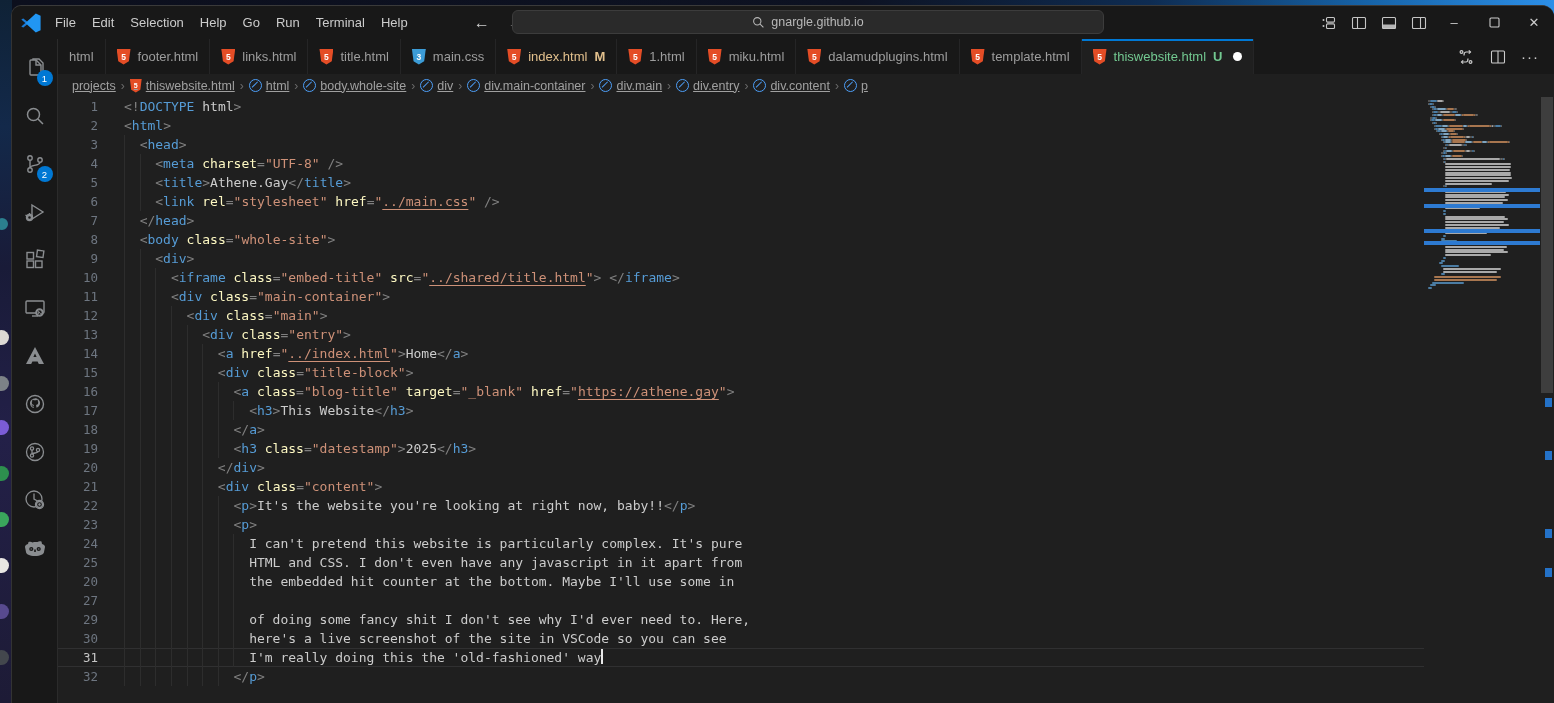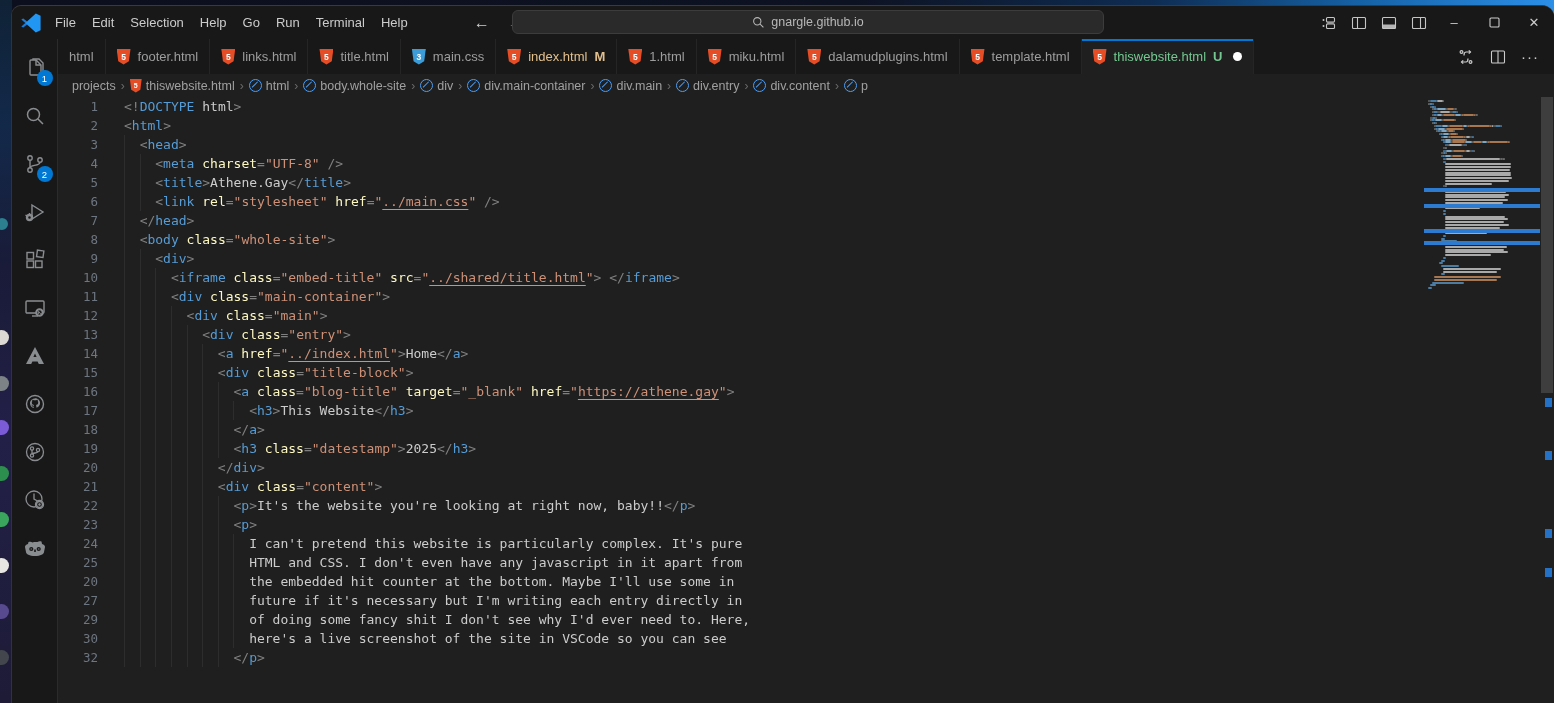--- a/index.html
+++ b/index.html
@@ -54,21 +54,21 @@
   .ficon { width:14px; height:16px; position:relative; flex:none; display:flex; align-items:center; justify-content:center;
     font-size:8.5px; color:#fff; font-weight:bold; clip-path:polygon(0 0,100% 0,88% 80%,50% 100%,12% 80%); }
   .ficon.html { background:#e44d26; }
   .ficon.css { background:#3c9cd7; }
   .editor-actions { position:absolute; right:0; top:0; height:35px; display:flex; align-items:center; gap:4px; padding-right:10px; background:#181818; color:#cccccc; }
   .ea-icon { width:28px; height:24px; display:flex; align-items:center; justify-content:center; }
 
   
   .breadcrumbs { height:23px; flex:none; background:#1f1f1f; display:flex; align-items:center; padding-left:14px; font-size:12.5px; color:#a0a0a0; gap:3px; white-space:nowrap; }
   .bc-sep { color:#6a6a6a; font-size:12px; padding:0 2px; }
-  .bc-item { display:flex; align-items:center; gap:4px; }
+  .bc-item { display:flex; align-items:center; gap:4px;text-decoration:underline; }
   .sym-icon { width:13px; height:13px; border:1.4px solid #4d9ef7; border-radius:50%; position:relative; flex:none; }
   .sym-icon::after { content:""; position:absolute; left:1px; top:4.2px; width:8px; height:1.4px; background:#4d9ef7; transform:rotate(-45deg); }
 
   
   .editor { position:relative; flex:1; min-height:0; background:#1f1f1f; overflow:hidden; }
   .code-scroll { position:absolute; left:0; top:0; right:130px; bottom:0; overflow:hidden; }
   .line { display:flex; height:19px; line-height:19px; font-family:"DejaVu Sans Mono", monospace; font-size:13px; white-space:pre; }
   .line .num { width:40px; flex:none; text-align:right; color:#6e7681; font-size:12.5px; }
   .line .codetxt { margin-left:26px; flex:1; }
   .line.current { box-shadow:inset 0 1px 0 #303031, inset 0 -1px 0 #303031; }
@@ -375,23 +375,24 @@
               <div class="line"><span class="num">17</span><span class="codetxt"><span class="gd"></span><span class="gd"></span><span class="gd"></span><span class="gd"></span><span class="gd"></span><span class="gd"></span><span class="gd"></span><span class="gd"></span><span class="t-p">&lt;</span><span class="t-g">h3</span><span class="t-p">&gt;</span><span class="t-x">This Website</span><span class="t-p">&lt;/</span><span class="t-g">h3</span><span class="t-p">&gt;</span></span></div>
               <div class="line"><span class="num">18</span><span class="codetxt"><span class="gd"></span><span class="gd"></span><span class="gd"></span><span class="gd"></span><span class="gd"></span><span class="gd"></span><span class="gd"></span><span class="t-p">&lt;/</span><span class="t-g">a</span><span class="t-p">&gt;</span></span></div>
               <div class="line"><span class="num">19</span><span class="codetxt"><span class="gd"></span><span class="gd"></span><span class="gd"></span><span class="gd"></span><span class="gd"></span><span class="gd"></span><span class="gd"></span><span class="t-p">&lt;</span><span class="t-g">h3</span><span class="t-a"> class</span><span class="t-p">=</span><span class="t-s">"datestamp"</span><span class="t-p">&gt;</span><span class="t-x">2025</span><span class="t-p">&lt;/</span><span class="t-g">h3</span><span class="t-p">&gt;</span></span></div>
               <div class="line"><span class="num">20</span><span class="codetxt"><span class="gd"></span><span class="gd"></span><span class="gd"></span><span class="gd"></span><span class="gd"></span><span class="gd"></span><span class="t-p">&lt;/</span><span class="t-g">div</span><span class="t-p">&gt;</span></span></div>
               <div class="line"><span class="num">21</span><span class="codetxt"><span class="gd"></span><span class="gd"></span><span class="gd"></span><span class="gd"></span><span class="gd"></span><span class="gd"></span><span class="t-p">&lt;</span><span class="t-g">div</span><span class="t-a"> class</span><span class="t-p">=</span><span class="t-s">"content"</span><span class="t-p">&gt;</span></span></div>
               <div class="line"><span class="num">22</span><span class="codetxt"><span class="gd"></span><span class="gd"></span><span class="gd"></span><span class="gd"></span><span class="gd"></span><span class="gd"></span><span class="gd"></span><span class="t-p">&lt;</span><span class="t-g">p</span><span class="t-p">&gt;</span><span class="t-x">It's the website you're looking at right now, baby!!</span><span class="t-p">&lt;/</span><span class="t-g">p</span><span class="t-p">&gt;</span></span></div>
               <div class="line"><span class="num">23</span><span class="codetxt"><span class="gd"></span><span class="gd"></span><span class="gd"></span><span class="gd"></span><span class="gd"></span><span class="gd"></span><span class="gd"></span><span class="t-p">&lt;</span><span class="t-g">p</span><span class="t-p">&gt;</span></span></div>
               <div class="line"><span class="num">24</span><span class="codetxt"><span class="gd"></span><span class="gd"></span><span class="gd"></span><span class="gd"></span><span class="gd"></span><span class="gd"></span><span class="gd"></span><span class="gd"></span><span class="t-x">I can't pretend this website is particularly complex. It's pure</span></span></div>
               <div class="line"><span class="num">25</span><span class="codetxt"><span class="gd"></span><span class="gd"></span><span class="gd"></span><span class="gd"></span><span class="gd"></span><span class="gd"></span><span class="gd"></span><span class="gd"></span><span class="t-x">HTML and CSS. I don't even have any javascript in it apart from</span></span></div>
               <div class="line"><span class="num">20</span><span class="codetxt"><span class="gd"></span><span class="gd"></span><span class="gd"></span><span class="gd"></span><span class="gd"></span><span class="gd"></span><span class="gd"></span><span class="gd"></span><span class="t-x">the embedded hit counter at the bottom. Maybe I'll use some in</span></span></div>
-              <div class="line"><span class="num">27</span><span class="codetxt"><span class="gd"></span><span class="gd"></span><span class="gd"></span><span class="gd"></span><span class="gd"></span><span class="gd"></span><span class="gd"></span><span class="gd"></span><span class="t-x">future if it's necessary but I'm writing each entry directly in</span></span></div>
+              <div class="line"><span class="num">27</span><span class="codetxt"><span class="gd"></span><span class="gd"></span><span class="gd"></span><span class="gd"></span><span class="gd"></span><span class="gd"></span><span class="gd"></span><span class="gd"></span></span></div>
               <div class="line"><span class="num">29</span><span class="codetxt"><span class="gd"></span><span class="gd"></span><span class="gd"></span><span class="gd"></span><span class="gd"></span><span class="gd"></span><span class="gd"></span><span class="gd"></span><span class="t-x">of doing some fancy shit I don't see why I'd ever need to. Here,</span></span></div>
               <div class="line"><span class="num">30</span><span class="codetxt"><span class="gd"></span><span class="gd"></span><span class="gd"></span><span class="gd"></span><span class="gd"></span><span class="gd"></span><span class="gd"></span><span class="gd"></span><span class="t-x">here's a live screenshot of the site in VSCode so you can see</span></span></div>
+              <div class="line current"><span class="num">31</span><span class="codetxt"><span class="gd"></span><span class="gd"></span><span class="gd"></span><span class="gd"></span><span class="gd"></span><span class="gd"></span><span class="gd"></span><span class="gd"></span><span class="t-x">I'm really doing this the 'old-fashioned' way</span><span class="caret"></span></span></div>
               <div class="line"><span class="num">32</span><span class="codetxt"><span class="gd"></span><span class="gd"></span><span class="gd"></span><span class="gd"></span><span class="gd"></span><span class="gd"></span><span class="gd"></span><span class="t-p">&lt;/</span><span class="t-g">p</span><span class="t-p">&gt;</span></span></div>
             </div>
           <div class="minimap">
               <div class="mrow" style="margin-left: 4px;">
                 <span class="mtk m-p" style="width: 2.1px;"></span>
                 <span class="mtk m-g" style="width: 7.35px;"></span>
                 <span class="mtk m-x" style="width: 5.25px;"></span>
                 <span class="mtk m-p" style="width: 1.05px;"></span>
               </div>
               <div class="mrow" style="margin-left: 4px;">

